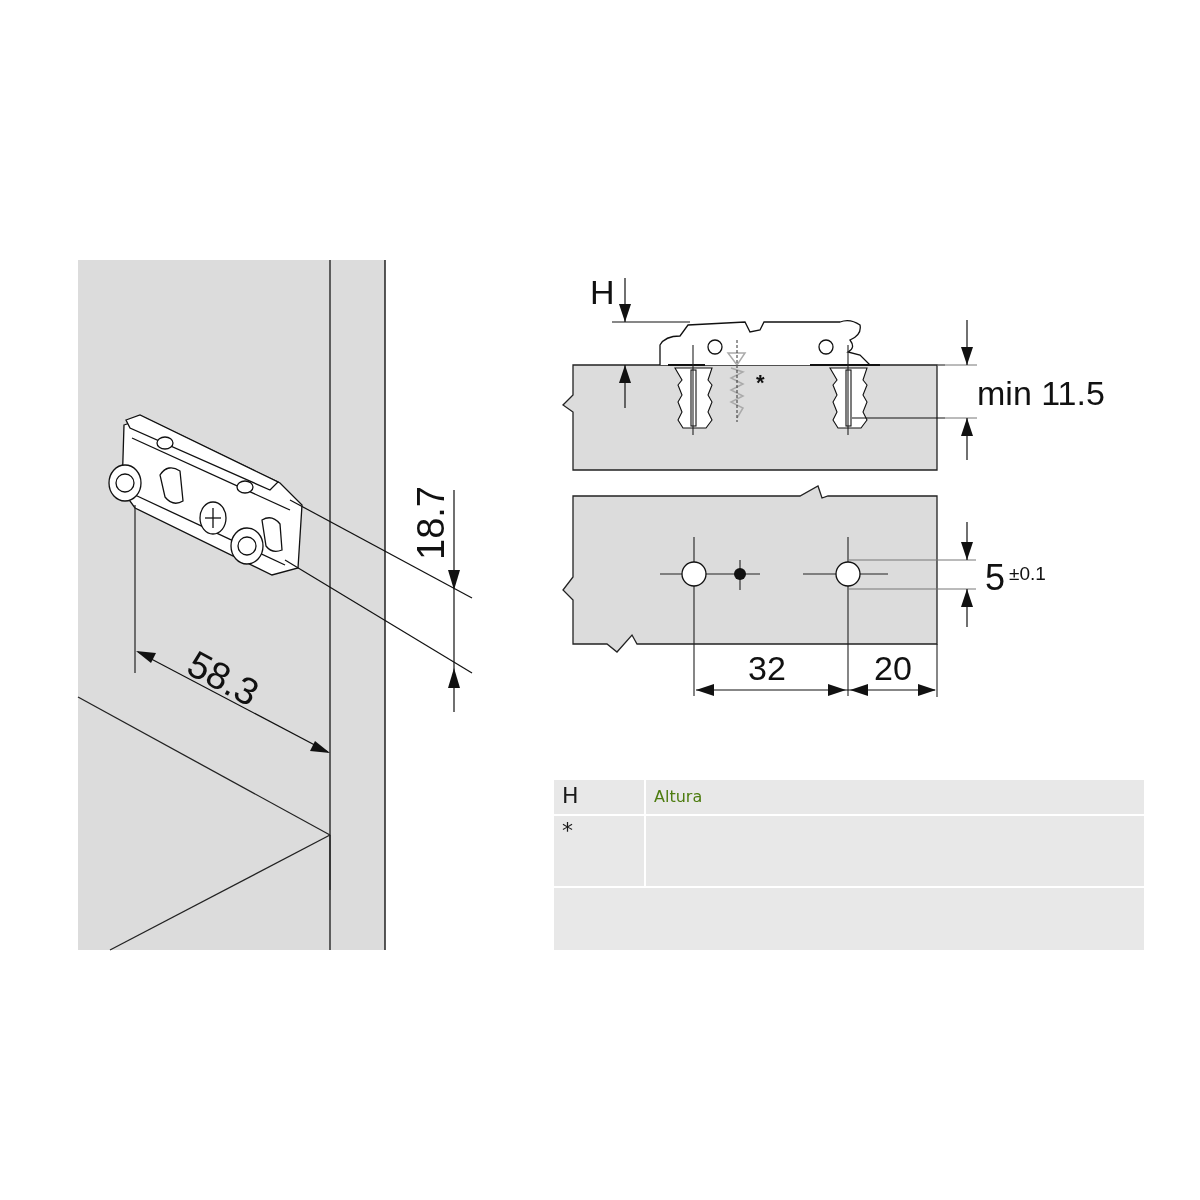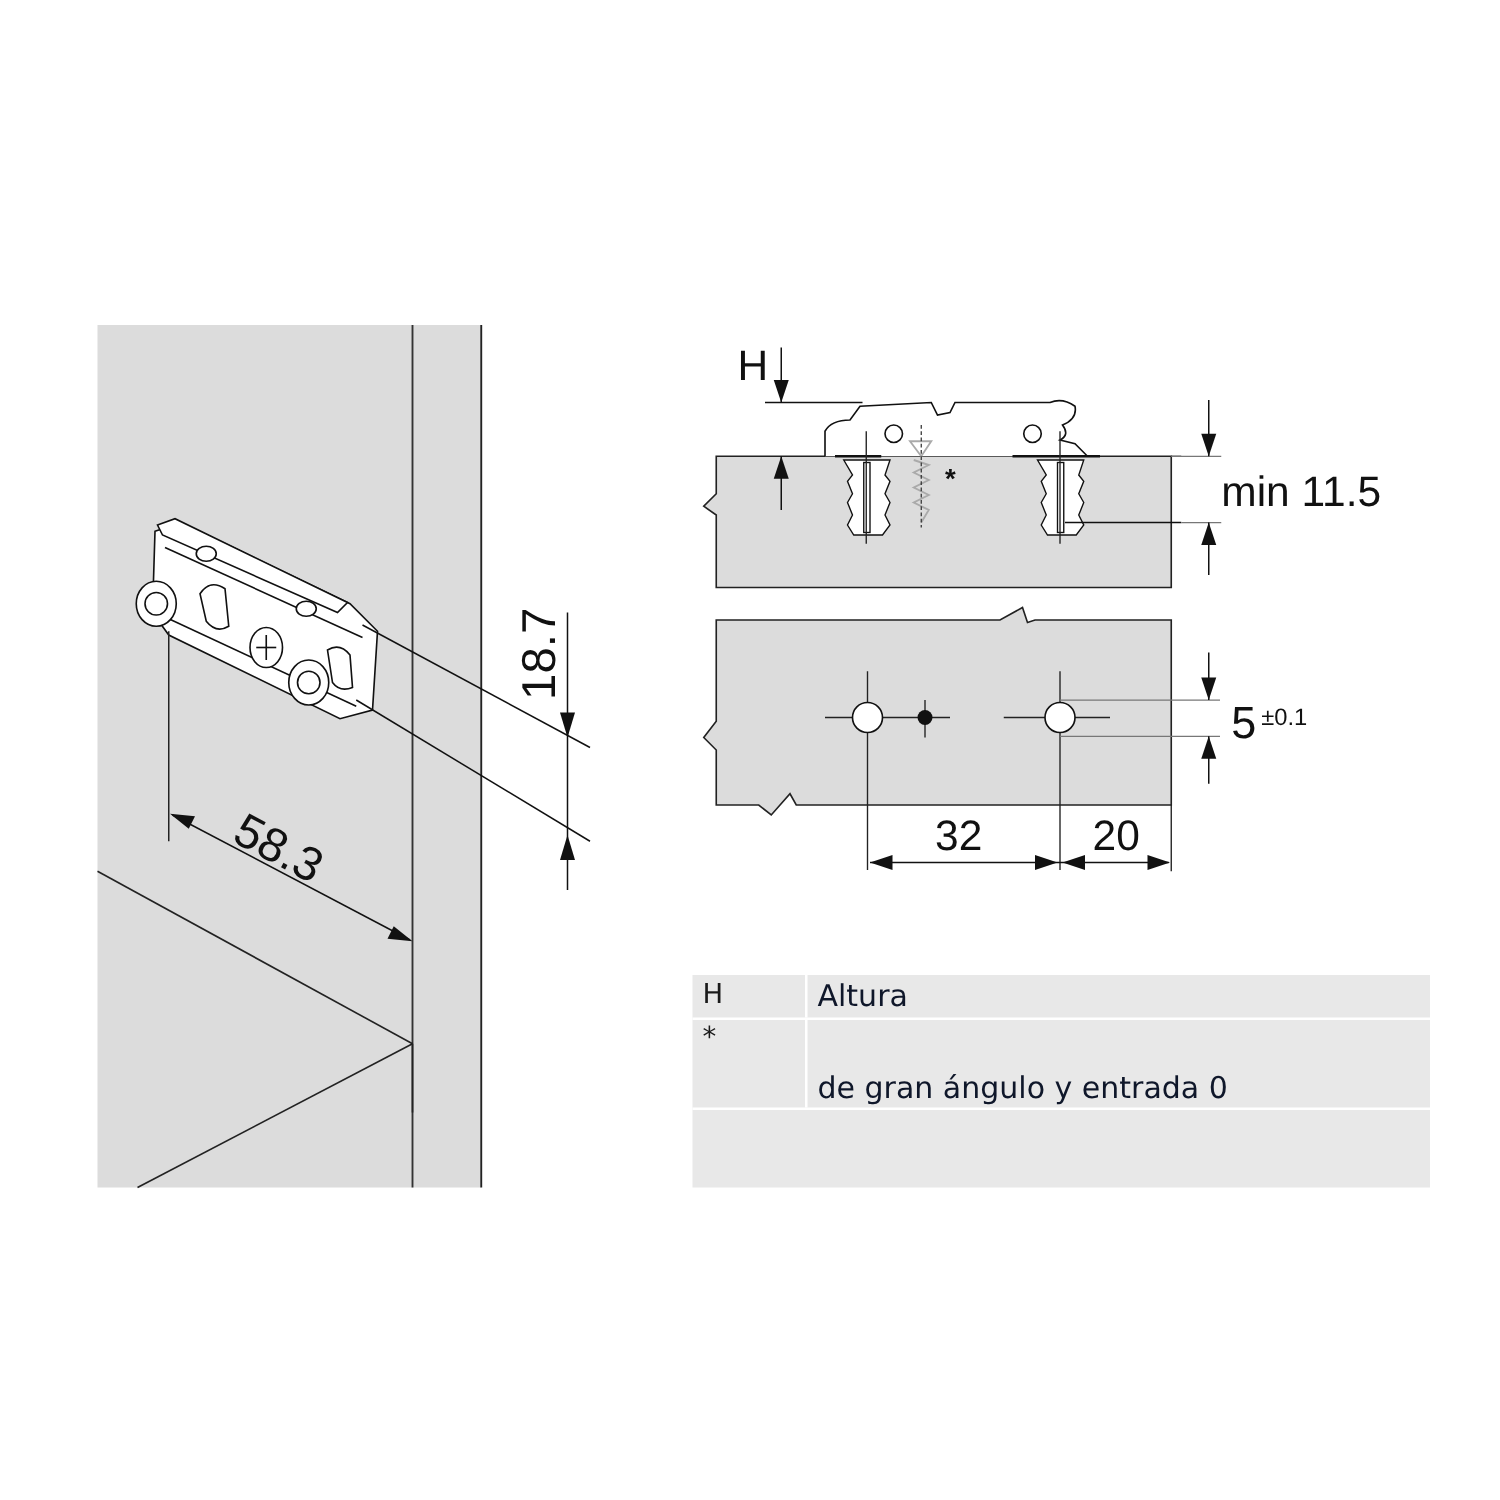--- a/index.html
+++ b/index.html
@@ -2,21 +2,21 @@
 <html><head>
 <meta charset="utf-8">
 <style>
   html, body { margin: 0; padding: 0; background: #ffffff; }
   body { width: 1200px; height: 1200px; position: relative; overflow: hidden; font-family: "Liberation Sans", sans-serif; }
   svg { position: absolute; left: 0; top: 0; }
   .dim { font-family: "Liberation Sans", sans-serif; fill: #111; }
   .legend { position: absolute; left: 554px; top: 780px; width: 590px; height: 170px; background: #e8e8e8; }
   .legend-row { position: absolute; left: 0; width: 590px; border-bottom: 2px solid #ffffff; }
   .legend-key { position: absolute; left: 8px; font-family: "DejaVu Sans", sans-serif; font-size: 22px; color: #1a1a1a; }
-  .legend-val { position: absolute; left: 100px; font-family: "DejaVu Sans", sans-serif; font-size: 24px; color: #0f172a; line-height: 36px; }
+  .legend-val { position: absolute; left: 100px; font-family: "DejaVu Sans", sans-serif; font-size: 16px; color: #4d7c0f; line-height: 36px; }
   .legend-sep { position: absolute; left: 90px; top: 0; width: 2px; background: #ffffff; }
 </style>
 </head>
 <body>
 
 <svg width="1200" height="1200" viewBox="0 0 1200 1200">
 
   <g>
 
     <rect x="78" y="260" width="252" height="690" fill="#dcdcdc"></rect>
@@ -152,15 +152,14 @@
 
 <div class="legend">
   <div class="legend-row" style="top:0;height:34px;">
     <span class="legend-key" style="top:3px;">H</span>
     <div class="legend-sep" style="height:34px;"></div>
     <span class="legend-val" style="top:-1px;">Altura</span>
   </div>
   <div class="legend-row" style="top:36px;height:70px;">
     <span class="legend-key" style="top:2px;">*</span>
     <div class="legend-sep" style="height:70px;"></div>
-    <span class="legend-val" style="top:36px;">de gran ángulo y entrada 0</span>
   </div>
 </div>
 
 </body></html>

